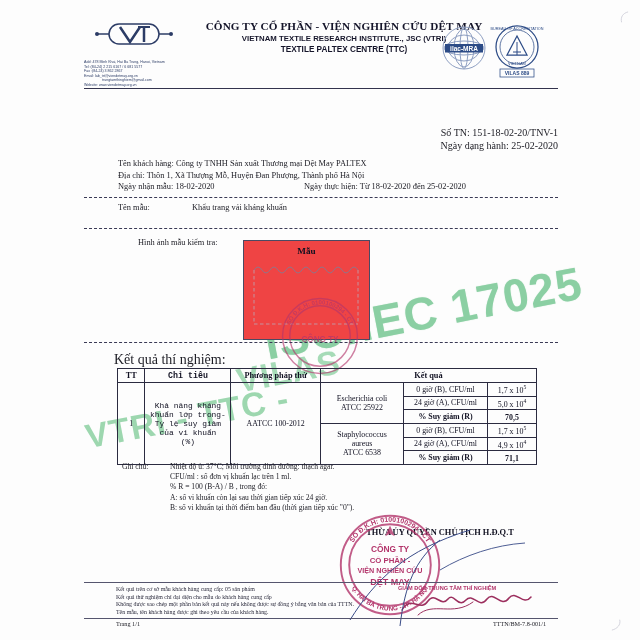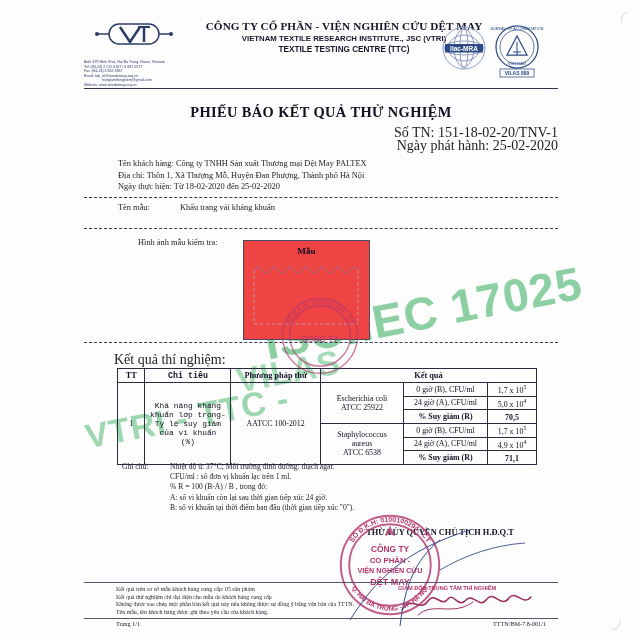--- a/index.html
+++ b/index.html
@@ -37,29 +37,29 @@
   .org .l1{font-size:11.2px;font-weight:bold;letter-spacing:.1px;color:#15152a;font-family:"Liberation Serif",serif;}
   .org .l2{font-size:7.8px;font-weight:bold;margin-top:2px;font-family:"Liberation Sans",sans-serif;color:#15152a;}
   .org .l3{font-size:11.4px;font-weight:bold;margin-top:6px;color:#15152a;}
   .org .l4{font-size:8.2px;font-weight:bold;margin-top:2px;font-family:"Liberation Sans",sans-serif;color:#15152a;}
   .badges{position:absolute;left:352px;top:4px;width:120px;height:58px;}
   .hr-top{position:absolute;left:84px;top:88px;width:474px;height:0;border-top:1.6px solid #33334d;}
 
   
   .doc-title{position:absolute;left:84px;top:104px;width:474px;text-align:center;
     font-size:14.4px;font-weight:bold;letter-spacing:.4px;color:#101020;}
-  .meta{position:absolute;right:82px;top:126px;width:260px;text-align:right;font-size:14px;line-height:13px;}
+  .meta{position:absolute;right:82px;top:126px;width:260px;text-align:right;font-size:10px;line-height:13px;}
   .cust{position:absolute;left:118px;top:158px;width:432px;font-size:8.4px;line-height:11.6px;}
   .cust .row2{display:flex;}
   .cust .row2 .a{width:186px;}
   .hr-a{position:absolute;left:84px;top:197px;width:474px;height:0;border-top:1.4px dashed #3a3a55;}
 
   
   .sample{position:absolute;left:118px;top:202px;width:432px;font-size:8.4px;line-height:11.6px;}
-  .sample .r{display:flex;}
+  .sample .r{display:flex;gap:12px;}
   .sample .r .lbl{width:62px;}
   .hr-b{position:absolute;left:84px;top:228px;width:474px;height:0;border-top:1.4px dashed #3a3a55;}
 
   .imglabel{position:absolute;left:118px;top:238px;font-size:8.4px;margin-left:20px;}
   .samplebox{position:absolute;left:243px;top:240px;width:125px;height:98px;border:1.1px solid #4a4a63;background:#ef4444;}
   .samplebox .cap{text-align:center;font-size:9.2px;font-weight:bold;margin-top:5px;color:#101020;}
   .zig{position:absolute;left:8px;top:20px;width:108px;height:70px;}
 
   .hr-c{position:absolute;left:84px;top:342px;width:474px;height:0;border-top:1.4px dashed #3a3a55;}
   .res-label{position:absolute;left:114px;top:352px;font-size:14px;}
@@ -129,21 +129,21 @@
       <div>Tel  :(84-24) 2 215 6167 / 6 681 5577</div>
       <div>Fax :(84-24) 3 862 2867</div>
       <div>Email:  lab_trt@viendetmay.org.vn</div>
       <div style="padding-left:18px">trungtamthinghiem@gmail.com</div>
       <div>Website: www.viendetmay.org.vn</div>
     </div>
 
     <div class="org">
       <div class="l1">CÔNG TY CỔ PHẦN - VIỆN NGHIÊN CỨU DỆT MAY</div>
       <div class="l2">VIETNAM TEXTILE RESEARCH INSTITUTE., JSC (VTRI)</div>
-      <div class="l4">TEXTILE TESTING CENTRE (TTC)</div>
+      <div class="l4">TEXTILE PALTEX CENTRE (TTC)</div>
     </div>
 
     <div class="badges">
       <svg viewBox="0 0 240 116" width="120" height="58">
 
         <g fill="none" stroke="#8e9fc2" stroke-width="2">
           <circle cx="56" cy="52" r="42"></circle>
           <ellipse cx="56" cy="52" rx="40" ry="14"></ellipse>
           <ellipse cx="56" cy="52" rx="32" ry="26"></ellipse>
           <ellipse cx="56" cy="52" rx="20" ry="38"></ellipse>
@@ -158,43 +158,46 @@
         <path d="M162 40 L162 66 M154 60 L170 60" stroke="#2c4b86" stroke-width="2"></path>
         <text x="162" y="16" font-family="Liberation Sans, sans-serif" font-size="7.5" fill="#2c4b86" text-anchor="middle">BUREAU OF ACCREDITATION</text>
         <text x="162" y="86" font-family="Liberation Sans, sans-serif" font-size="8" fill="#2c4b86" text-anchor="middle">VIETNAM</text>
         <rect x="128" y="94" width="68" height="16" fill="none" stroke="#2c4b86" stroke-width="1.5"></rect>
         <text x="162" y="106" font-family="Liberation Sans, sans-serif" font-size="10" font-weight="bold" fill="#2c4b86" text-anchor="middle">VILAS 889</text>
       </svg>
     </div>
   </div>
   <div class="hr-top"></div>
 
-  <div class="doc-title">PHIẾU BÁO KẾT QUẢ THỬ NGHIỆM</div>
 
   <div class="meta">
     <div>
       <span>Số TN:</span>
       <span>151-18-02-20/TNV-1</span>
     </div>
     <div>
-      <span>Ngày phát hành:</span>
+      <span>Ngày dạng hành:</span>
       <span>25-02-2020</span>
     </div>
   </div>
 
   <div class="cust">
     <div>
       <span>Tên khách hàng:</span>
       <span>Công ty TNHH Sản xuất Thương mại Dệt May PALTEX</span>
     </div>
     <div>
       <span>Địa chỉ:</span>
       <span>Thôn 1, Xã Thượng Mỗ, Huyện Đan Phượng, Thành phố Hà Nội</span>
     </div>
     <div class="row2">
+      <div class="a">
+        <span>Ngày nhận mẫu:</span>
+        <span>18-02-2020</span>
+      </div>
       <div>
         <span>Ngày thực hiện:</span>
         <span>Từ 18-02-2020 đến 25-02-2020</span>
       </div>
     </div>
   </div>
   <div class="hr-a"></div>
 
   <div class="sample">
     <div class="r">

